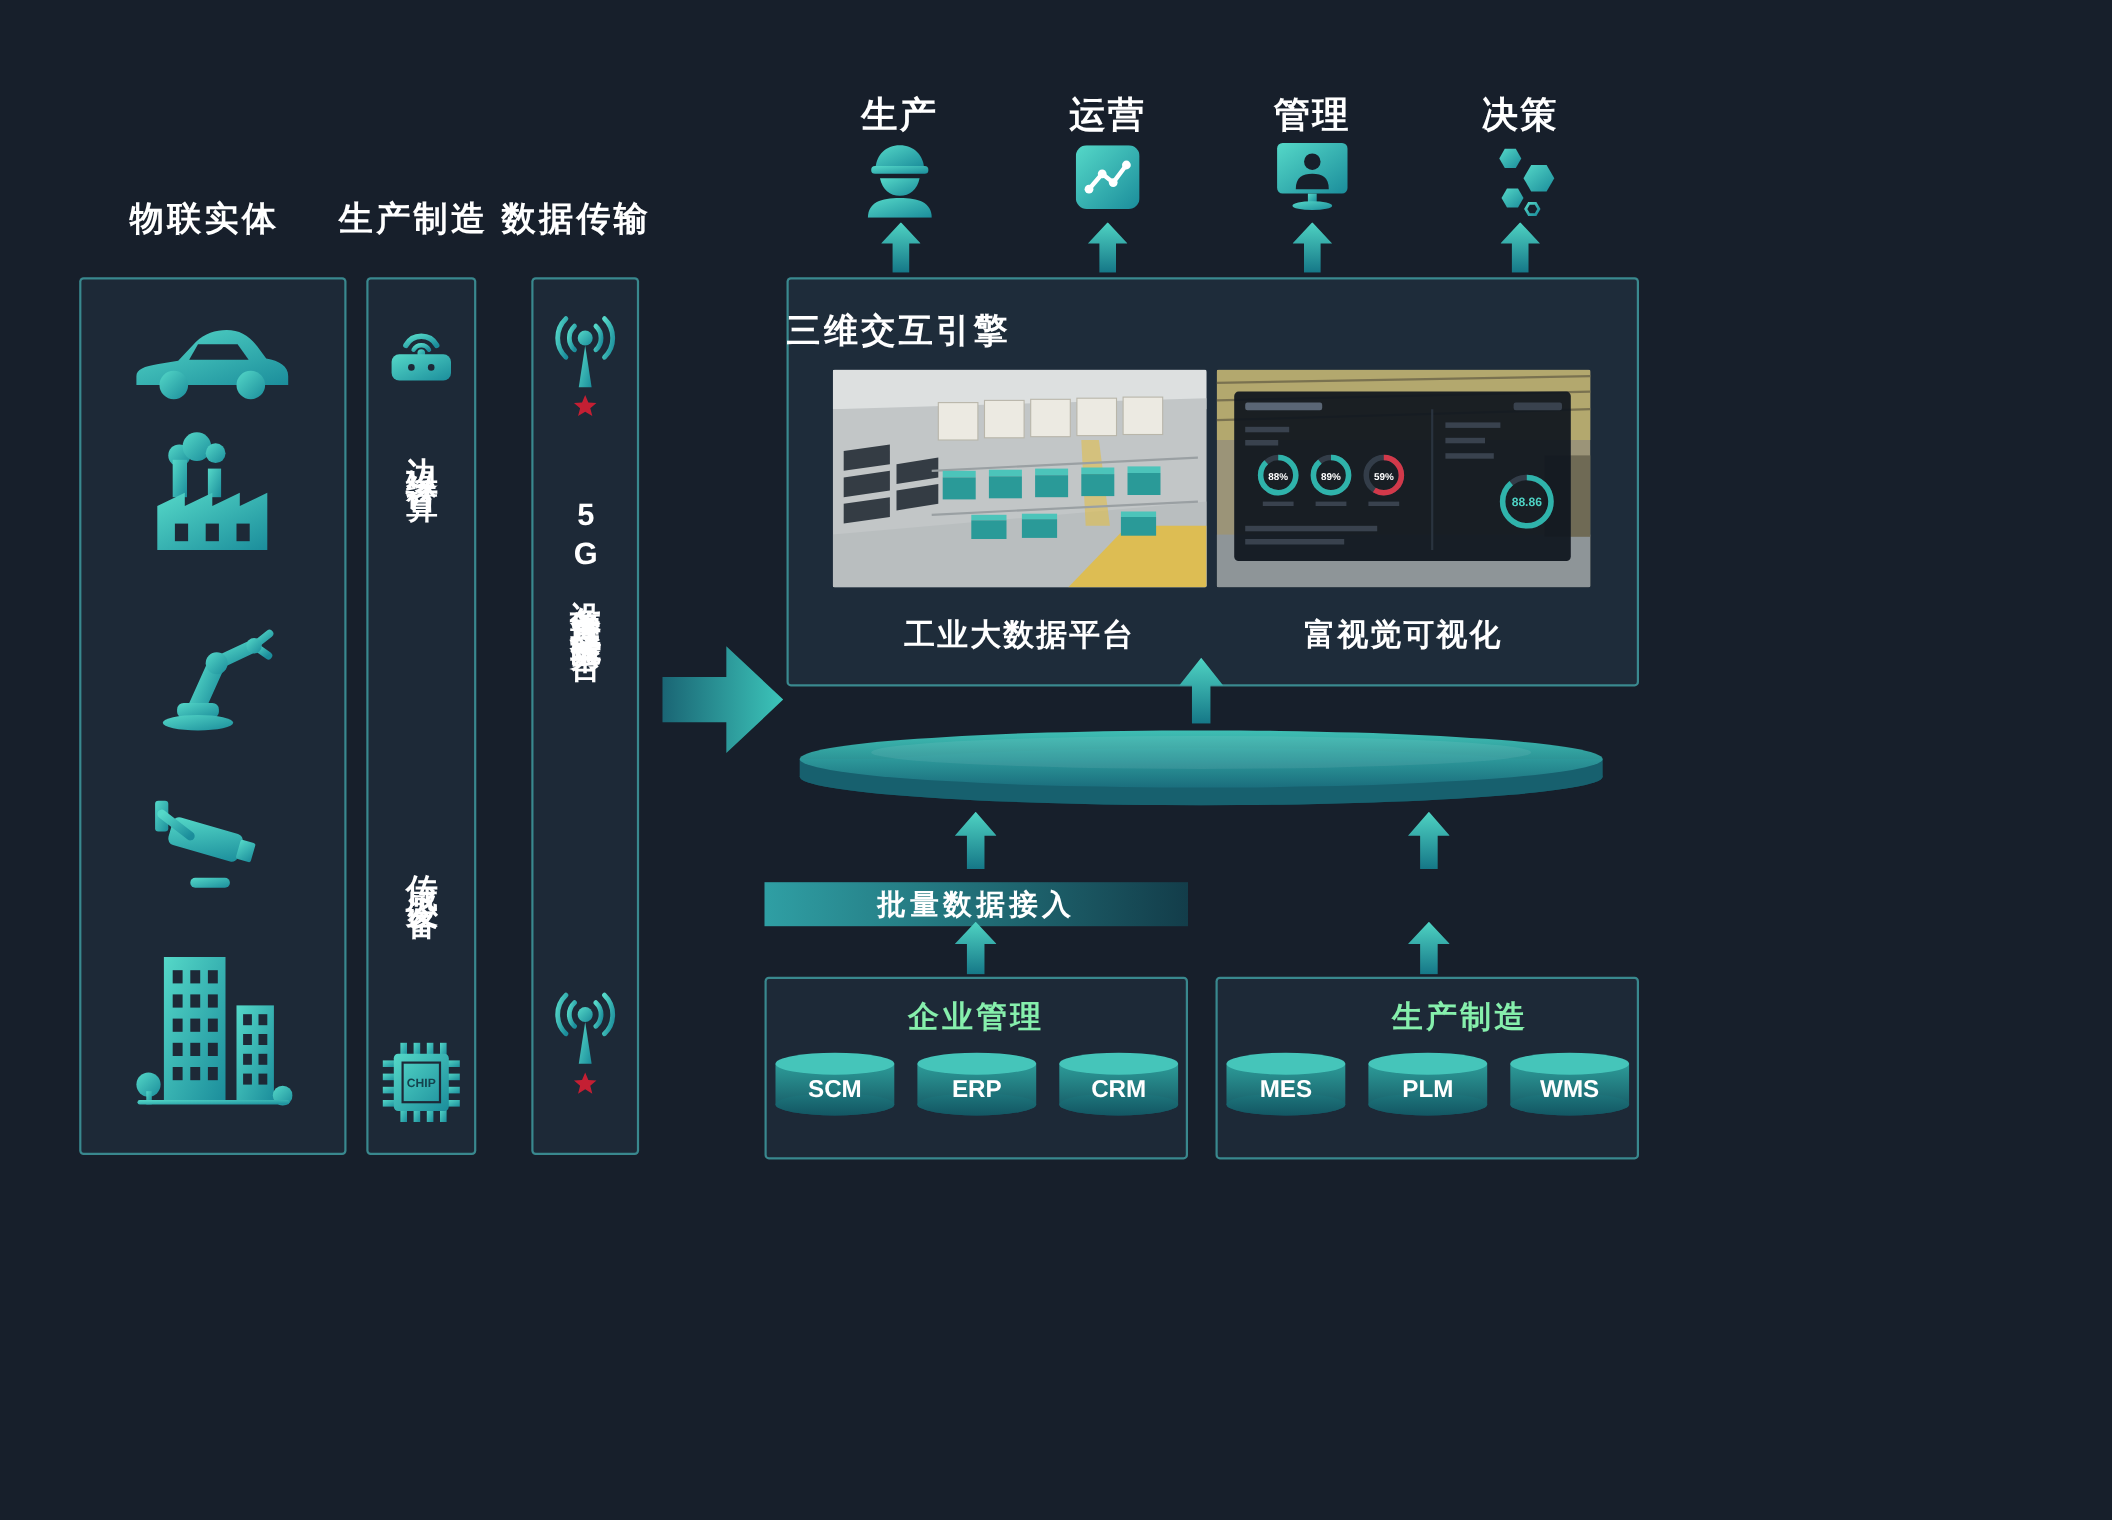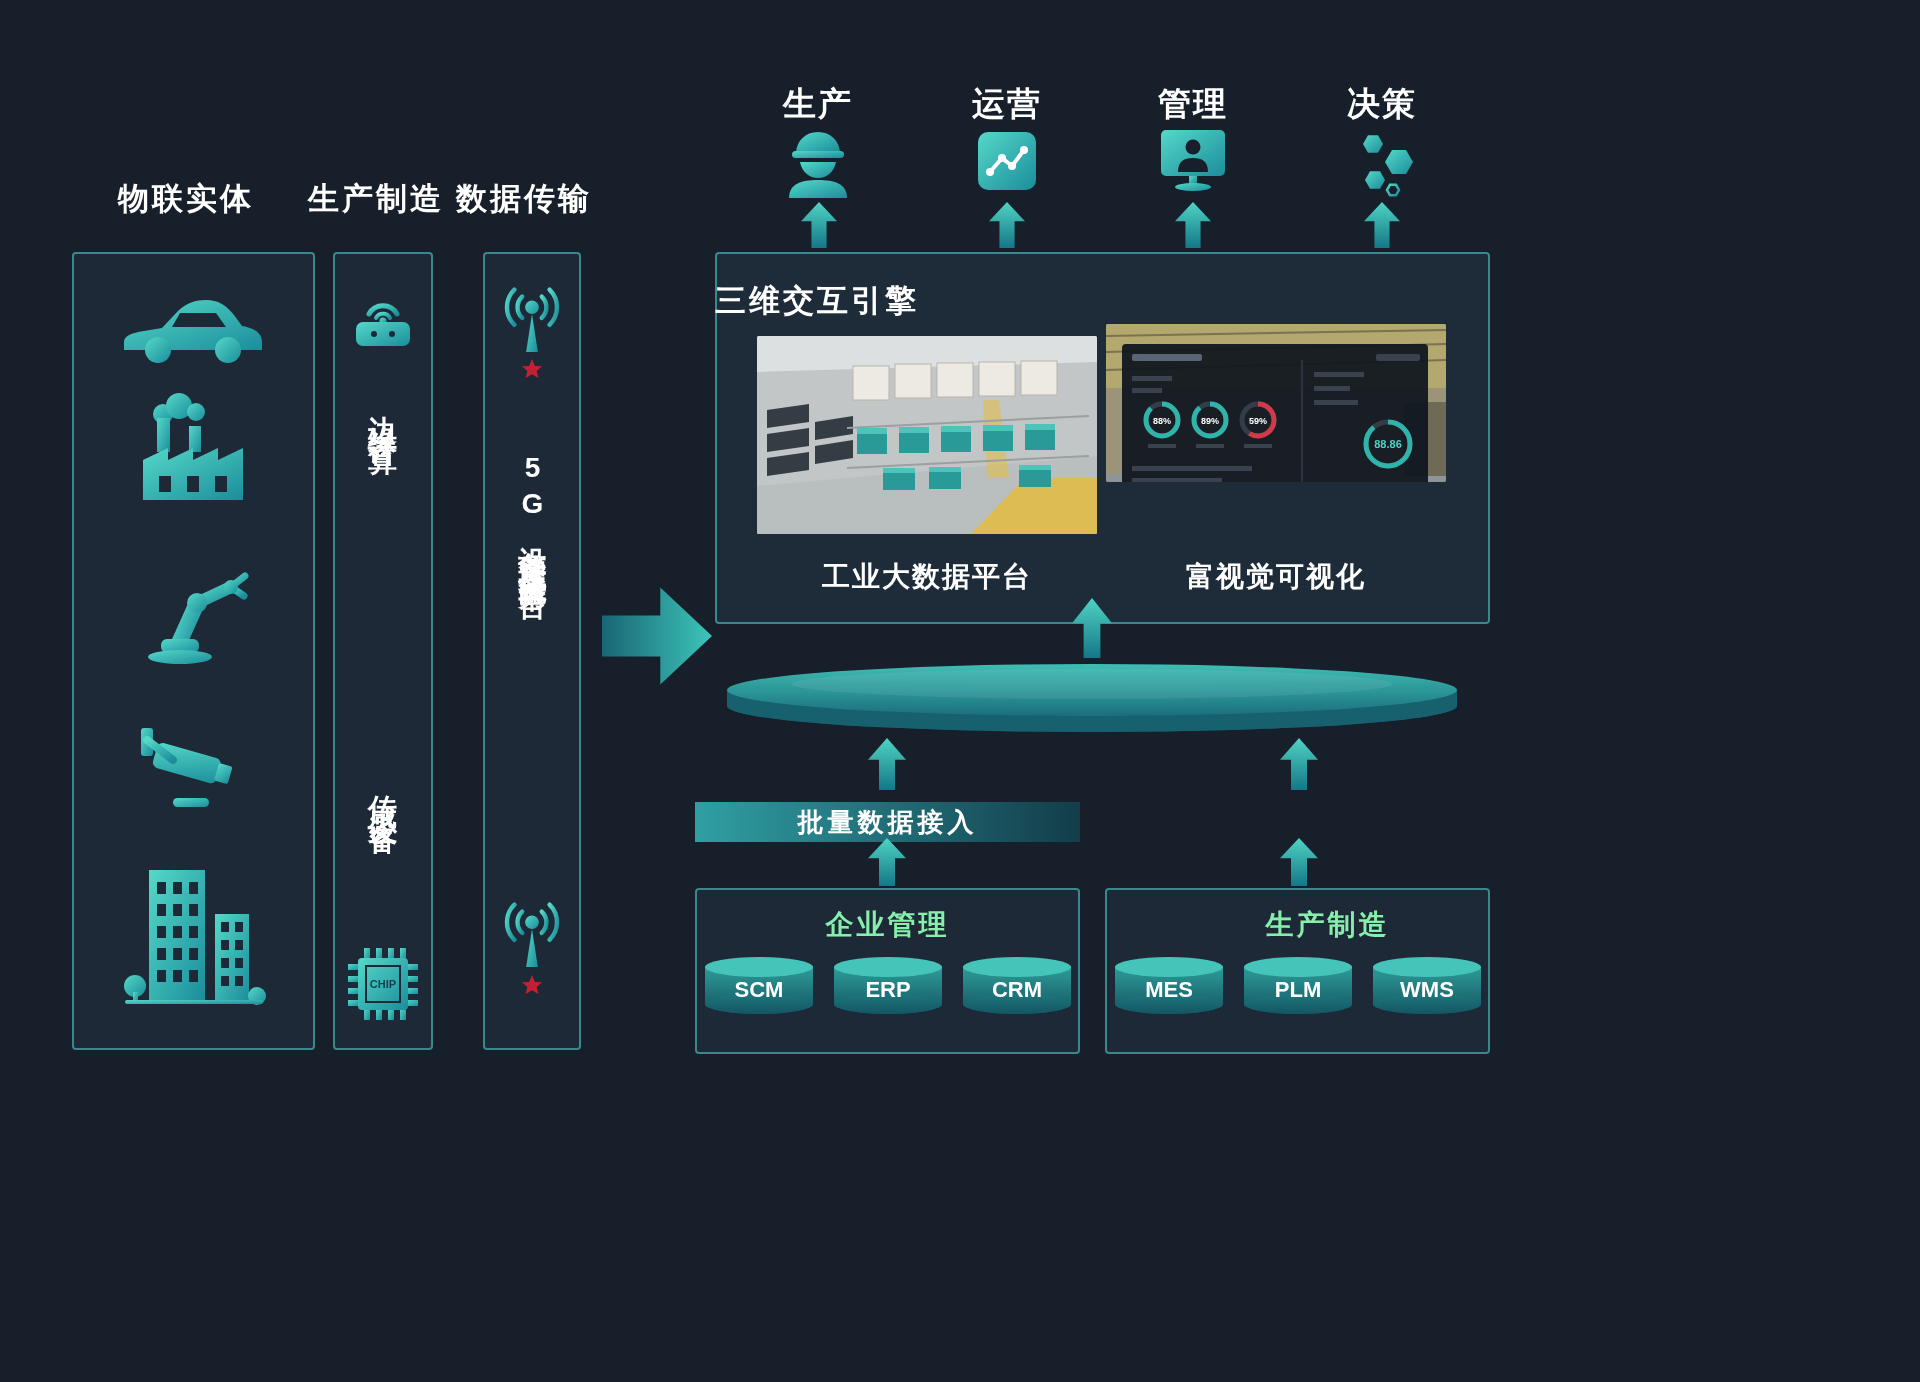--- a/index.html
+++ b/index.html
@@ -297,21 +297,21 @@
         <rect x="126" y="132" width="32" height="5" fill="#4cc4ba"></rect>
           <rect x="126" y="137" width="32" height="17" fill="#2a9a98"></rect>
         <rect x="172" y="131" width="32" height="5" fill="#4cc4ba"></rect>
           <rect x="172" y="136" width="32" height="17" fill="#2a9a98"></rect>
         <rect x="262" y="129" width="32" height="5" fill="#4cc4ba"></rect>
           <rect x="262" y="134" width="32" height="17" fill="#2a9a98"></rect>
       </g>
     </svg>
   </div>
 
-  <div class="abs screen" style="left:1106px; top:324px; width:340px; height:158px;">
+  <div class="abs screen" style="left:1106px; top:336px; width:340px; height:198px;">
     <svg width="340" height="198" viewBox="0 0 340 198">
       <rect width="340" height="198" fill="#9b9478"></rect>
       <rect width="340" height="64" fill="#b3a86e"></rect>
       <g stroke="#7a7250" stroke-width="2">
         <line x1="0" y1="12" x2="340" y2="6"></line>
           <line x1="0" y1="28" x2="340" y2="20"></line>
           <line x1="0" y1="46" x2="340" y2="36"></line>
       </g>
       <rect y="150" width="340" height="48" fill="#8e9598"></rect>
       <rect x="298" y="78" width="42" height="74" fill="#6f6a55"></rect>

